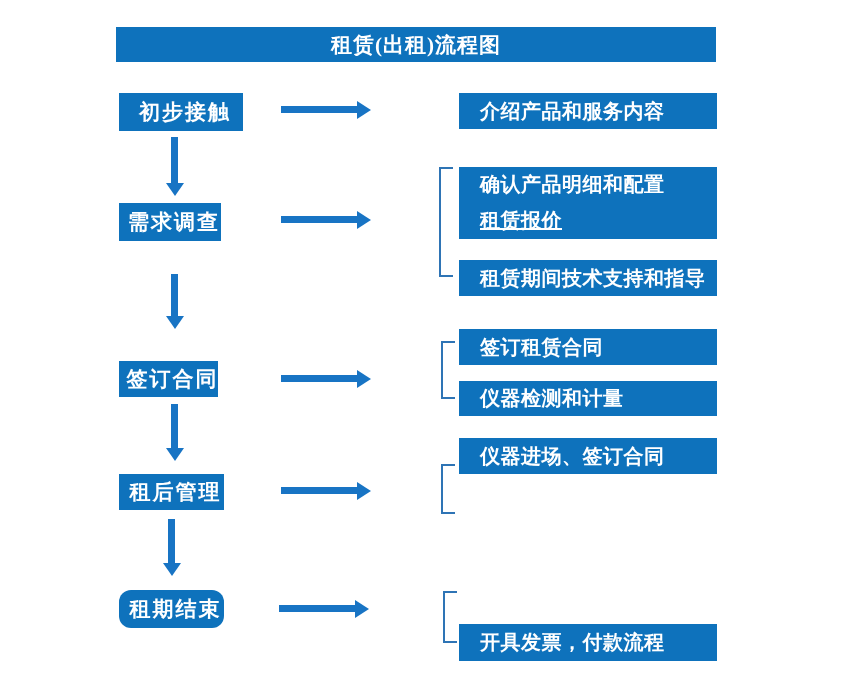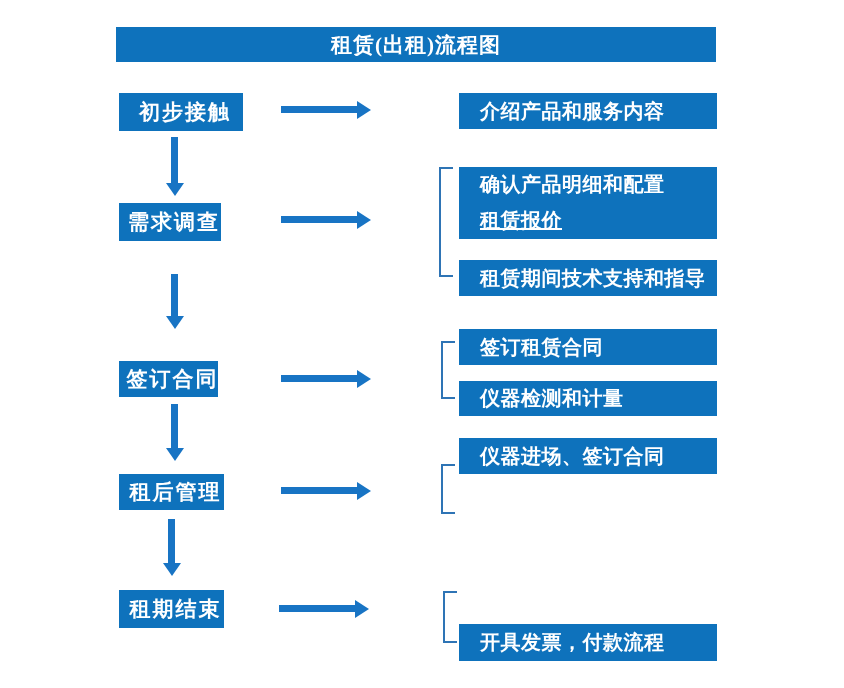--- a/index.html
+++ b/index.html
@@ -89,21 +89,21 @@
 <body>
 
 <div class="canvas">
 
   <div class="title-bar">租赁(出租)流程图</div>
 
   <div class="stage-box" style="left:103px; top:77px;  width:124px; height:38px;">初步接触</div>
   <div class="stage-box" style="left:103px; top:187px; width:102px; height:38px;">需求调查</div>
   <div class="stage-box" style="left:103px; top:345px; width:99px; height:36px;">签订合同</div>
   <div class="stage-box" style="left:103px; top:458px; width:105px; height:36px;">租后管理</div>
-  <div class="stage-box" style="left:103px; top:574px; width:105px; height:38px;">租期结束</div>
+  <div class="stage-box" style="left:103px; top:574px; width:105px; height:38px;border-radius:12px;">租期结束</div>
 
   <div class="varrow" style="left:155px; top:121px; height:46px;"></div>
   <div class="varrow" style="left:155px; top:258px; height:42px;"></div>
   <div class="varrow" style="left:155px; top:388px; height:44px;"></div>
   <div class="varrow" style="left:152px; top:503px; height:44px;"></div>
 
   <div class="harrow" style="left:265px; top:90px;"></div>
   <div class="harrow" style="left:265px; top:200px;"></div>
   <div class="harrow" style="left:265px; top:359px;"></div>
   <div class="harrow" style="left:265px; top:471px;"></div>

